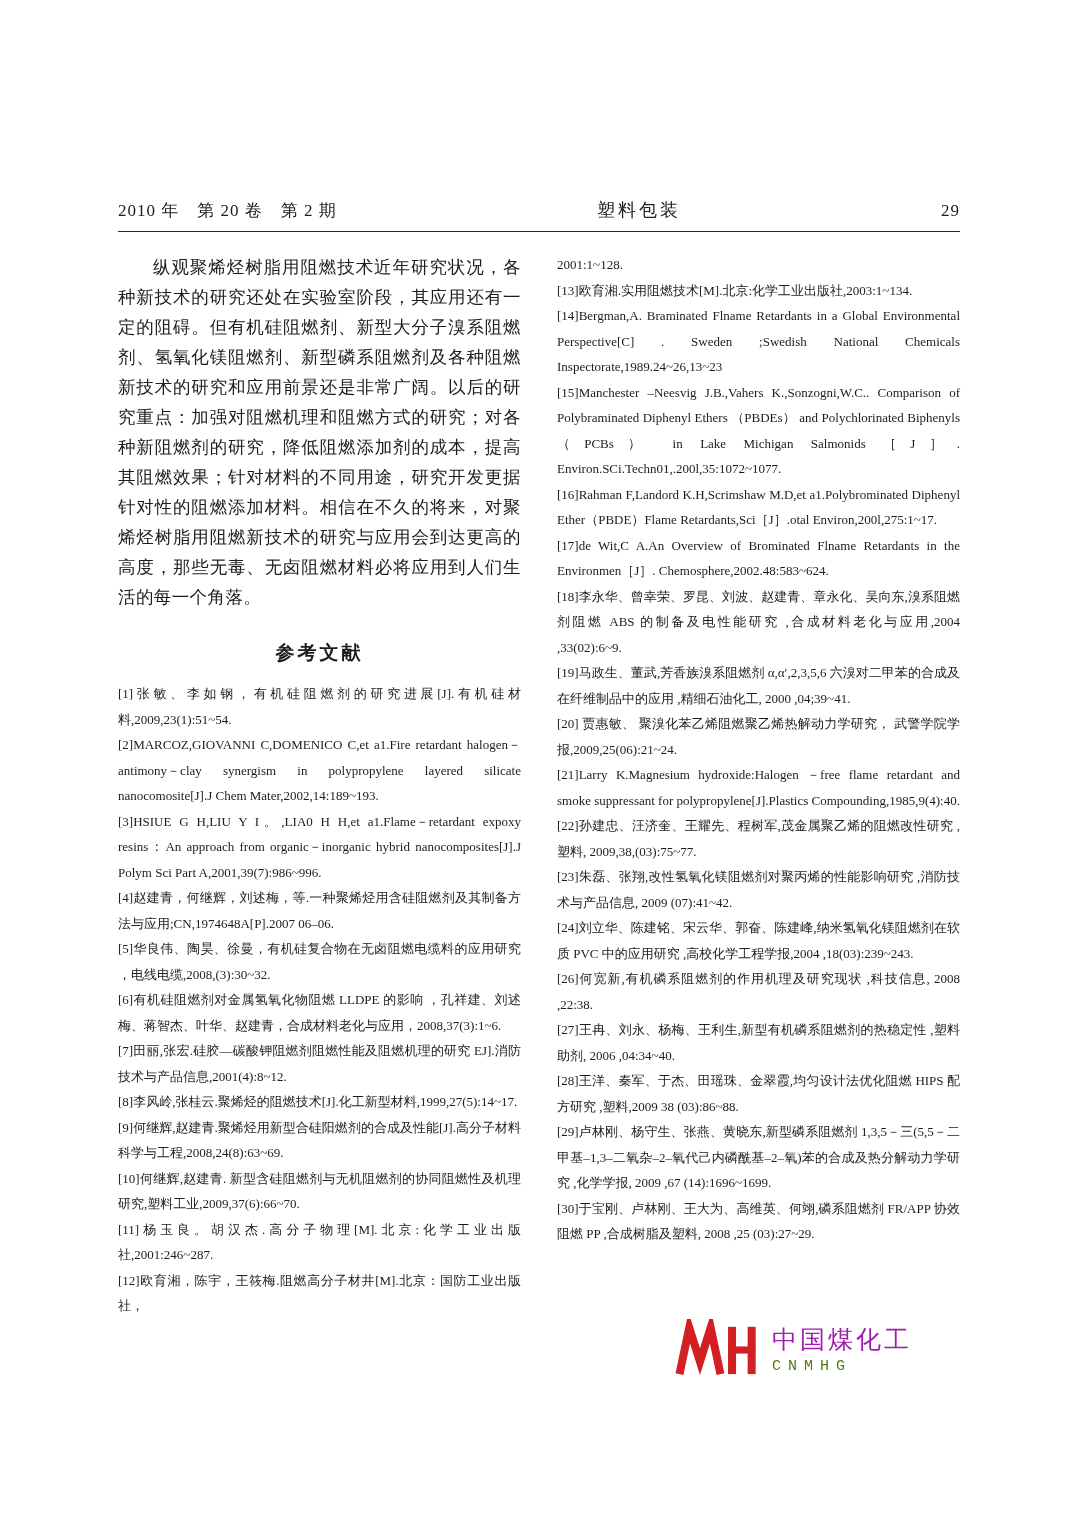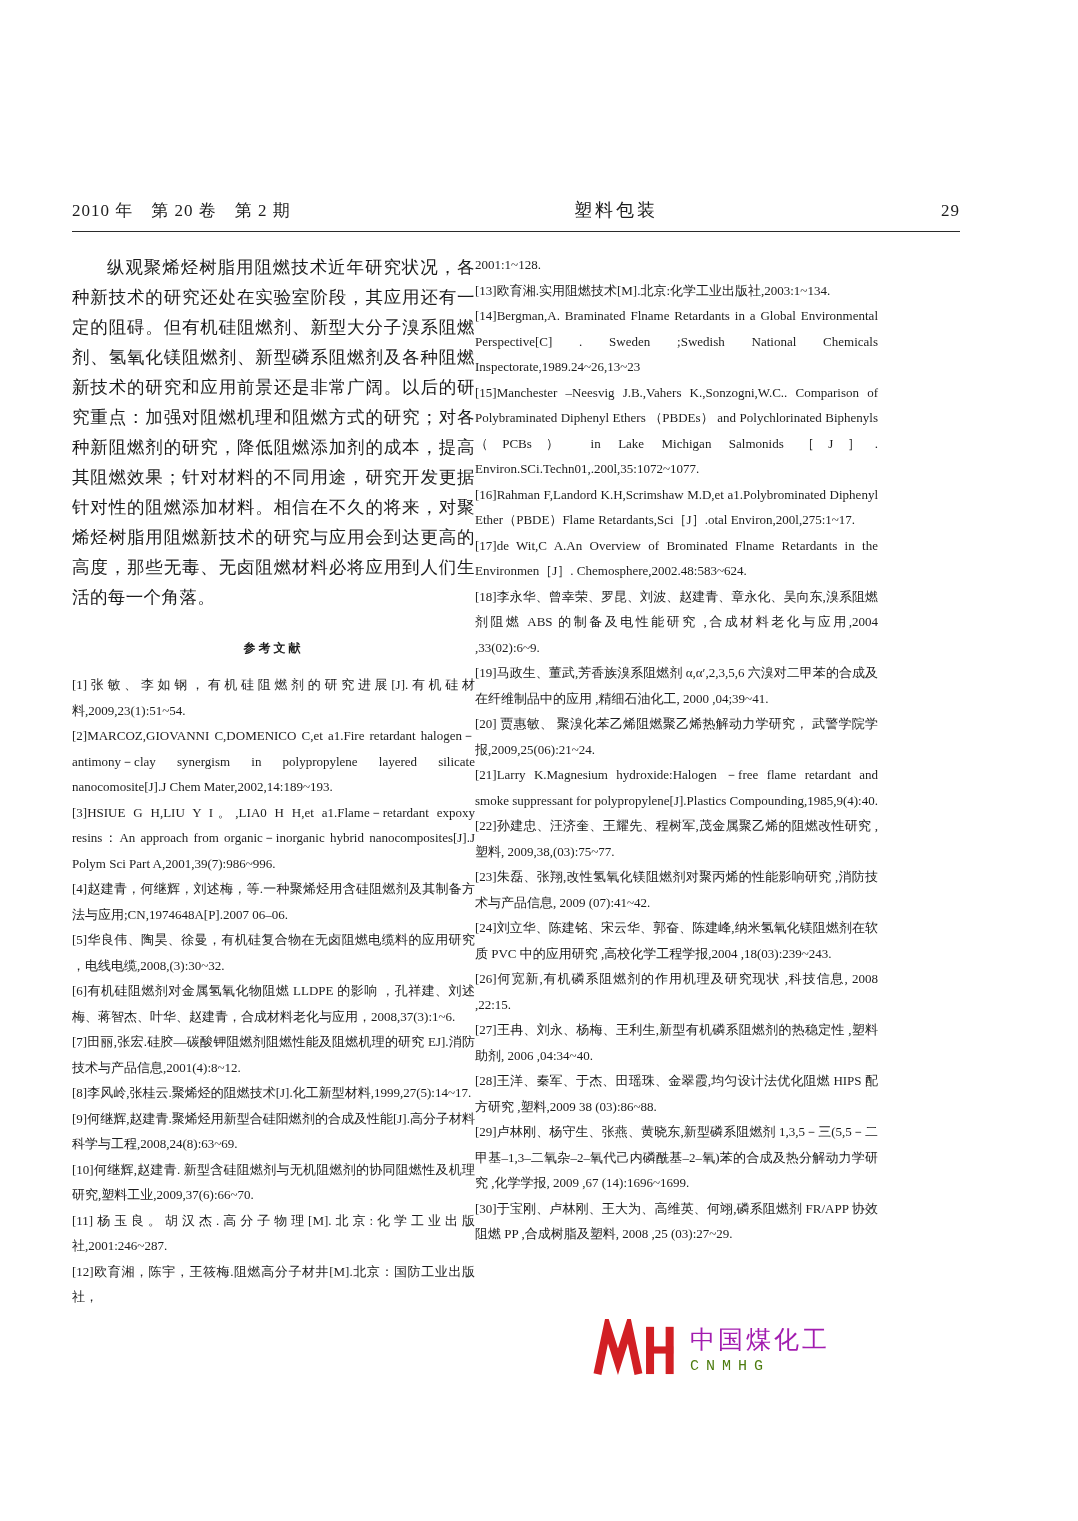--- a/index.html
+++ b/index.html
@@ -6,49 +6,49 @@
   html, body { background: #ffffff; }
   body {
     width: 1078px; height: 1521px;
     font-family: "Liberation Serif", "DejaVu Serif", serif;
     color: #1c1c1c;
     position: relative;
     overflow: hidden;
   }
   .page {
     width: 1078px; height: 1521px;
-    padding: 158px 118px 0 72px;
+    padding: 158px 118px 0 118px;
     background: #ffffff;
   }
   .header-row {
     display: flex;
     justify-content: space-between;
     align-items: baseline;
     font-size: 17px;
     letter-spacing: 1px;
   }
   .journal-title { font-size: 18px; letter-spacing: 3px; margin-top: 40px; }
   .page-number { font-size: 17px; }
   .header-rule {
     border: none;
     border-top: 1.6px solid #2a2a2a;
     margin: 9px 0 20px 0;
   }
-  .columns { display: flex; }
+  .columns { display: flex; gap: 36px; }
   .col { width: 403px; }
   .conclusion {
     font-size: 17.5px;
     line-height: 30px;
     text-align: justify;
     text-indent: 2em;
     letter-spacing: 0.4px;
   }
   .refs-heading {
     text-align: center;
-    font-size: 12px;
+    font-size: 19px;
     font-weight: bold;
     letter-spacing: 3px;
     margin: 28px 0 15px 0;
   }
   .refs .ref-item {
     font-size: 13px;
     line-height: 25.5px;
     text-align: justify;
     word-break: break-word;
   }
@@ -117,21 +117,21 @@
           <p class="ref-item">[15]Manchester –Neesvig J.B.,Vahers K.,Sonzogni,W.C.. Comparison of Polybraminated Diphenyl Ethers （PBDEs） and Polychlorinated Biphenyls （PCBs） in Lake Michigan Salmonids ［J］. Environ.SCi.Techn01,.200l,35:1072~1077.</p>
           <p class="ref-item">[16]Rahman F,Landord K.H,Scrimshaw M.D,et a1.Polybrominated Diphenyl Ether（PBDE）Flame Retardants,Sci［J］.otal Environ,200l,275:1~17.</p>
           <p class="ref-item">[17]de Wit,C A.An Overview of Brominated Flname Retardants in the Environmen［J］. Chemosphere,2002.48:583~624.</p>
           <p class="ref-item">[18]李永华、曾幸荣、罗昆、刘波、赵建青、章永化、吴向东,溴系阻燃剂阻燃 ABS 的制备及电性能研究 ,合成材料老化与应用,2004 ,33(02):6~9.</p>
           <p class="ref-item">[19]马政生、董武,芳香族溴系阻燃剂 α,α′,2,3,5,6 六溴对二甲苯的合成及在纤维制品中的应用 ,精细石油化工, 2000 ,04;39~41.</p>
           <p class="ref-item">[20] 贾惠敏、 聚溴化苯乙烯阻燃聚乙烯热解动力学研究， 武警学院学报,2009,25(06):21~24.</p>
           <p class="ref-item">[21]Larry K.Magnesium hydroxide:Halogen －free flame retardant and smoke suppressant for polypropylene[J].Plastics Compounding,1985,9(4):40.</p>
           <p class="ref-item">[22]孙建忠、汪济奎、王耀先、程树军,茂金属聚乙烯的阻燃改性研究 ,塑料, 2009,38,(03):75~77.</p>
           <p class="ref-item">[23]朱磊、张翔,改性氢氧化镁阻燃剂对聚丙烯的性能影响研究 ,消防技术与产品信息, 2009 (07):41~42.</p>
           <p class="ref-item">[24]刘立华、陈建铭、宋云华、郭奋、陈建峰,纳米氢氧化镁阻燃剂在软质 PVC 中的应用研究 ,高校化学工程学报,2004 ,18(03):239~243.</p>
-          <p class="ref-item">[26]何宽新,有机磷系阻燃剂的作用机理及研究现状 ,科技信息, 2008 ,22:15.</p>
+          <p class="ref-item">[26]何宽新,有机磷系阻燃剂的作用机理及研究现状 ,科技信息, 2008 ,22:38.</p>
           <p class="ref-item">[27]王冉、刘永、杨梅、王利生,新型有机磷系阻燃剂的热稳定性 ,塑料助剂, 2006 ,04:34~40.</p>
           <p class="ref-item">[28]王洋、秦军、于杰、田瑶珠、金翠霞,均匀设计法优化阻燃 HIPS 配方研究 ,塑料,2009 38 (03):86~88.</p>
           <p class="ref-item">[29]卢林刚、杨守生、张燕、黄晓东,新型磷系阻燃剂 1,3,5－三(5,5－二甲基–1,3–二氧杂–2–氧代己内磷酰基–2–氧)苯的合成及热分解动力学研究 ,化学学报, 2009 ,67 (14):1696~1699.</p>
           <p class="ref-item">[30]于宝刚、卢林刚、王大为、高维英、何翊,磷系阻燃剂 FR/APP 协效阻燃 PP ,合成树脂及塑料, 2008 ,25 (03):27~29.</p>
         </div>
 
       <div class="logo-block">
         <svg class="logo-mark" width="82" height="62" viewBox="0 0 92 62" aria-hidden="true">
           <path d="M5 58 L16 6 L28 44 L40 6 L51 58" fill="none" stroke="#d21f24" stroke-width="9" stroke-linejoin="miter"></path>
           <line x1="64" y1="5" x2="64" y2="58" stroke="#d21f24" stroke-width="9"></line>

